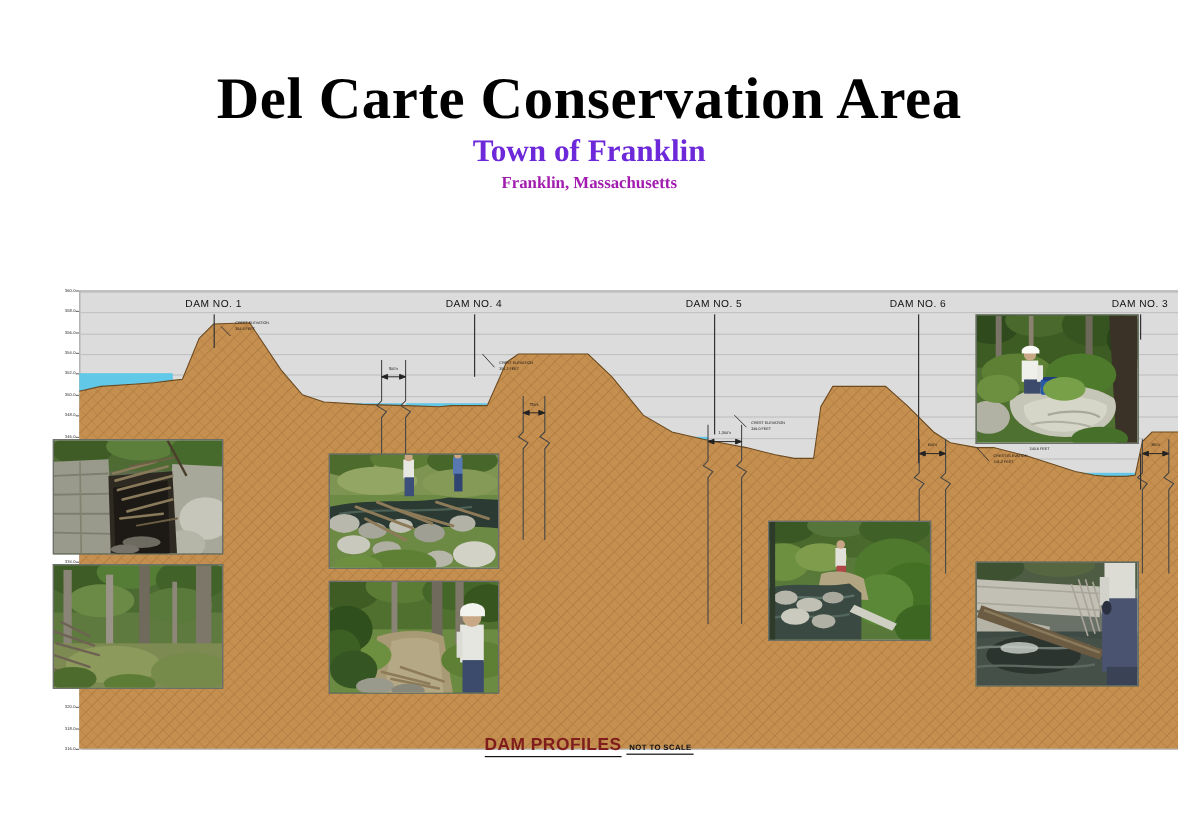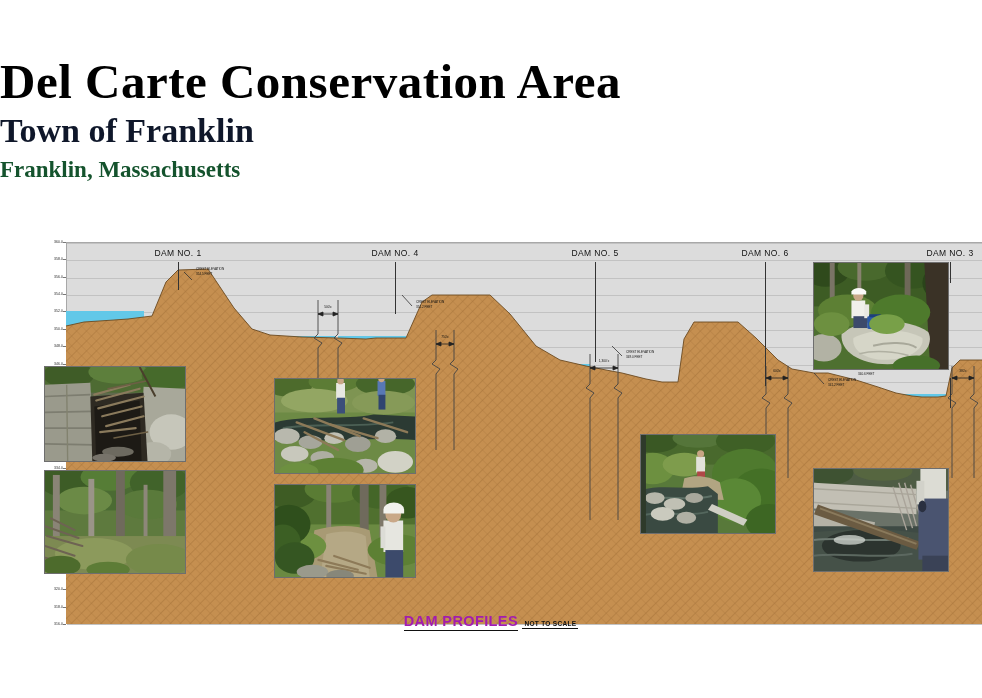--- a/index.html
+++ b/index.html
@@ -4,27 +4,27 @@
 <style>
   html,body{margin:0;padding:0;background:#ffffff;}
   body{
     width:982px;height:698px;position:relative;overflow:hidden;
     font-family:"Liberation Sans", sans-serif;
     background:#ffffff;
   }
   .sheet{position:absolute;inset:0;background:#fff;}
 
   
-  .titleblock{position:absolute;left:0;top:56px;width:982px;text-align:left;}
+  .titleblock{position:absolute;left:0;top:56px;width:982px;text-align:center;}
   .t1{font-family:"Liberation Serif", serif;font-weight:bold;font-size:49px;
       letter-spacing:.5px;color:#000;line-height:1.05;}
-  .t2{font-family:"Liberation Serif", serif;font-weight:bold;font-size:34px;
-      color:#0f172a;line-height:1.15;margin-top:4px;}
-  .t3{font-family:"Liberation Serif", serif;font-weight:bold;font-size:23px;
-      color:#14532d;line-height:1.2;margin-top:5px;}
+  .t2{font-family:"Liberation Serif", serif;font-weight:bold;font-size:26px;
+      color:#6d28d9;line-height:1.15;margin-top:4px;}
+  .t3{font-family:"Liberation Serif", serif;font-weight:bold;font-size:14px;
+      color:#a21caf;line-height:1.2;margin-top:5px;}
 
   
   .frame{position:absolute;left:32px;top:223px;width:952px;height:354px;margin-top:19px;}
   .plotbg{position:absolute;left:34px;top:0;width:918px;height:382px;background:#dcdcdc;
           border:1px solid #a8a8a8;box-sizing:border-box;}
   .gridlines{position:absolute;left:0;top:0;width:100%;height:100%;}
   .gridlines .gl{position:absolute;left:0;width:100%;height:1px;background:#c2c2c2;}
 
   
   .yaxis{position:absolute;left:0;top:0;width:34px;height:382px;}
@@ -48,21 +48,21 @@
   .dimlabel{position:absolute;font-size:3.2px;color:#111;white-space:nowrap;
             transform:translateX(-50%);}
 
   
   .photo{position:absolute;border:1px solid #6e6e6e;box-sizing:border-box;
          background:#4d6b3a;overflow:hidden;box-shadow:0 0 0 1px #fff inset;}
   .photo .inner{position:absolute;inset:0;}
 
   
   .caption{position:absolute;left:0;top:612px;width:982px;text-align:center;}
-  .cap1{font-size:14.5px;font-weight:bold;letter-spacing:.4px;color:#a21caf;
+  .cap1{font-size:14.5px;font-weight:bold;letter-spacing:.4px;color:#7f1d1d;
         display:inline-block;border-bottom:1.4px solid #111;padding-bottom:1px;}
   .cap2{font-size:6.5px;font-weight:bold;letter-spacing:.3px;color:#111;
         display:block;margin-top:2px;}
   .capwrap{display:inline-block;}
   .cap2wrap{border-bottom:1px solid #111;display:inline-block;padding:0 2px 1px;}
 </style>
 </head>
 <body>
 
 <div class="sheet">

